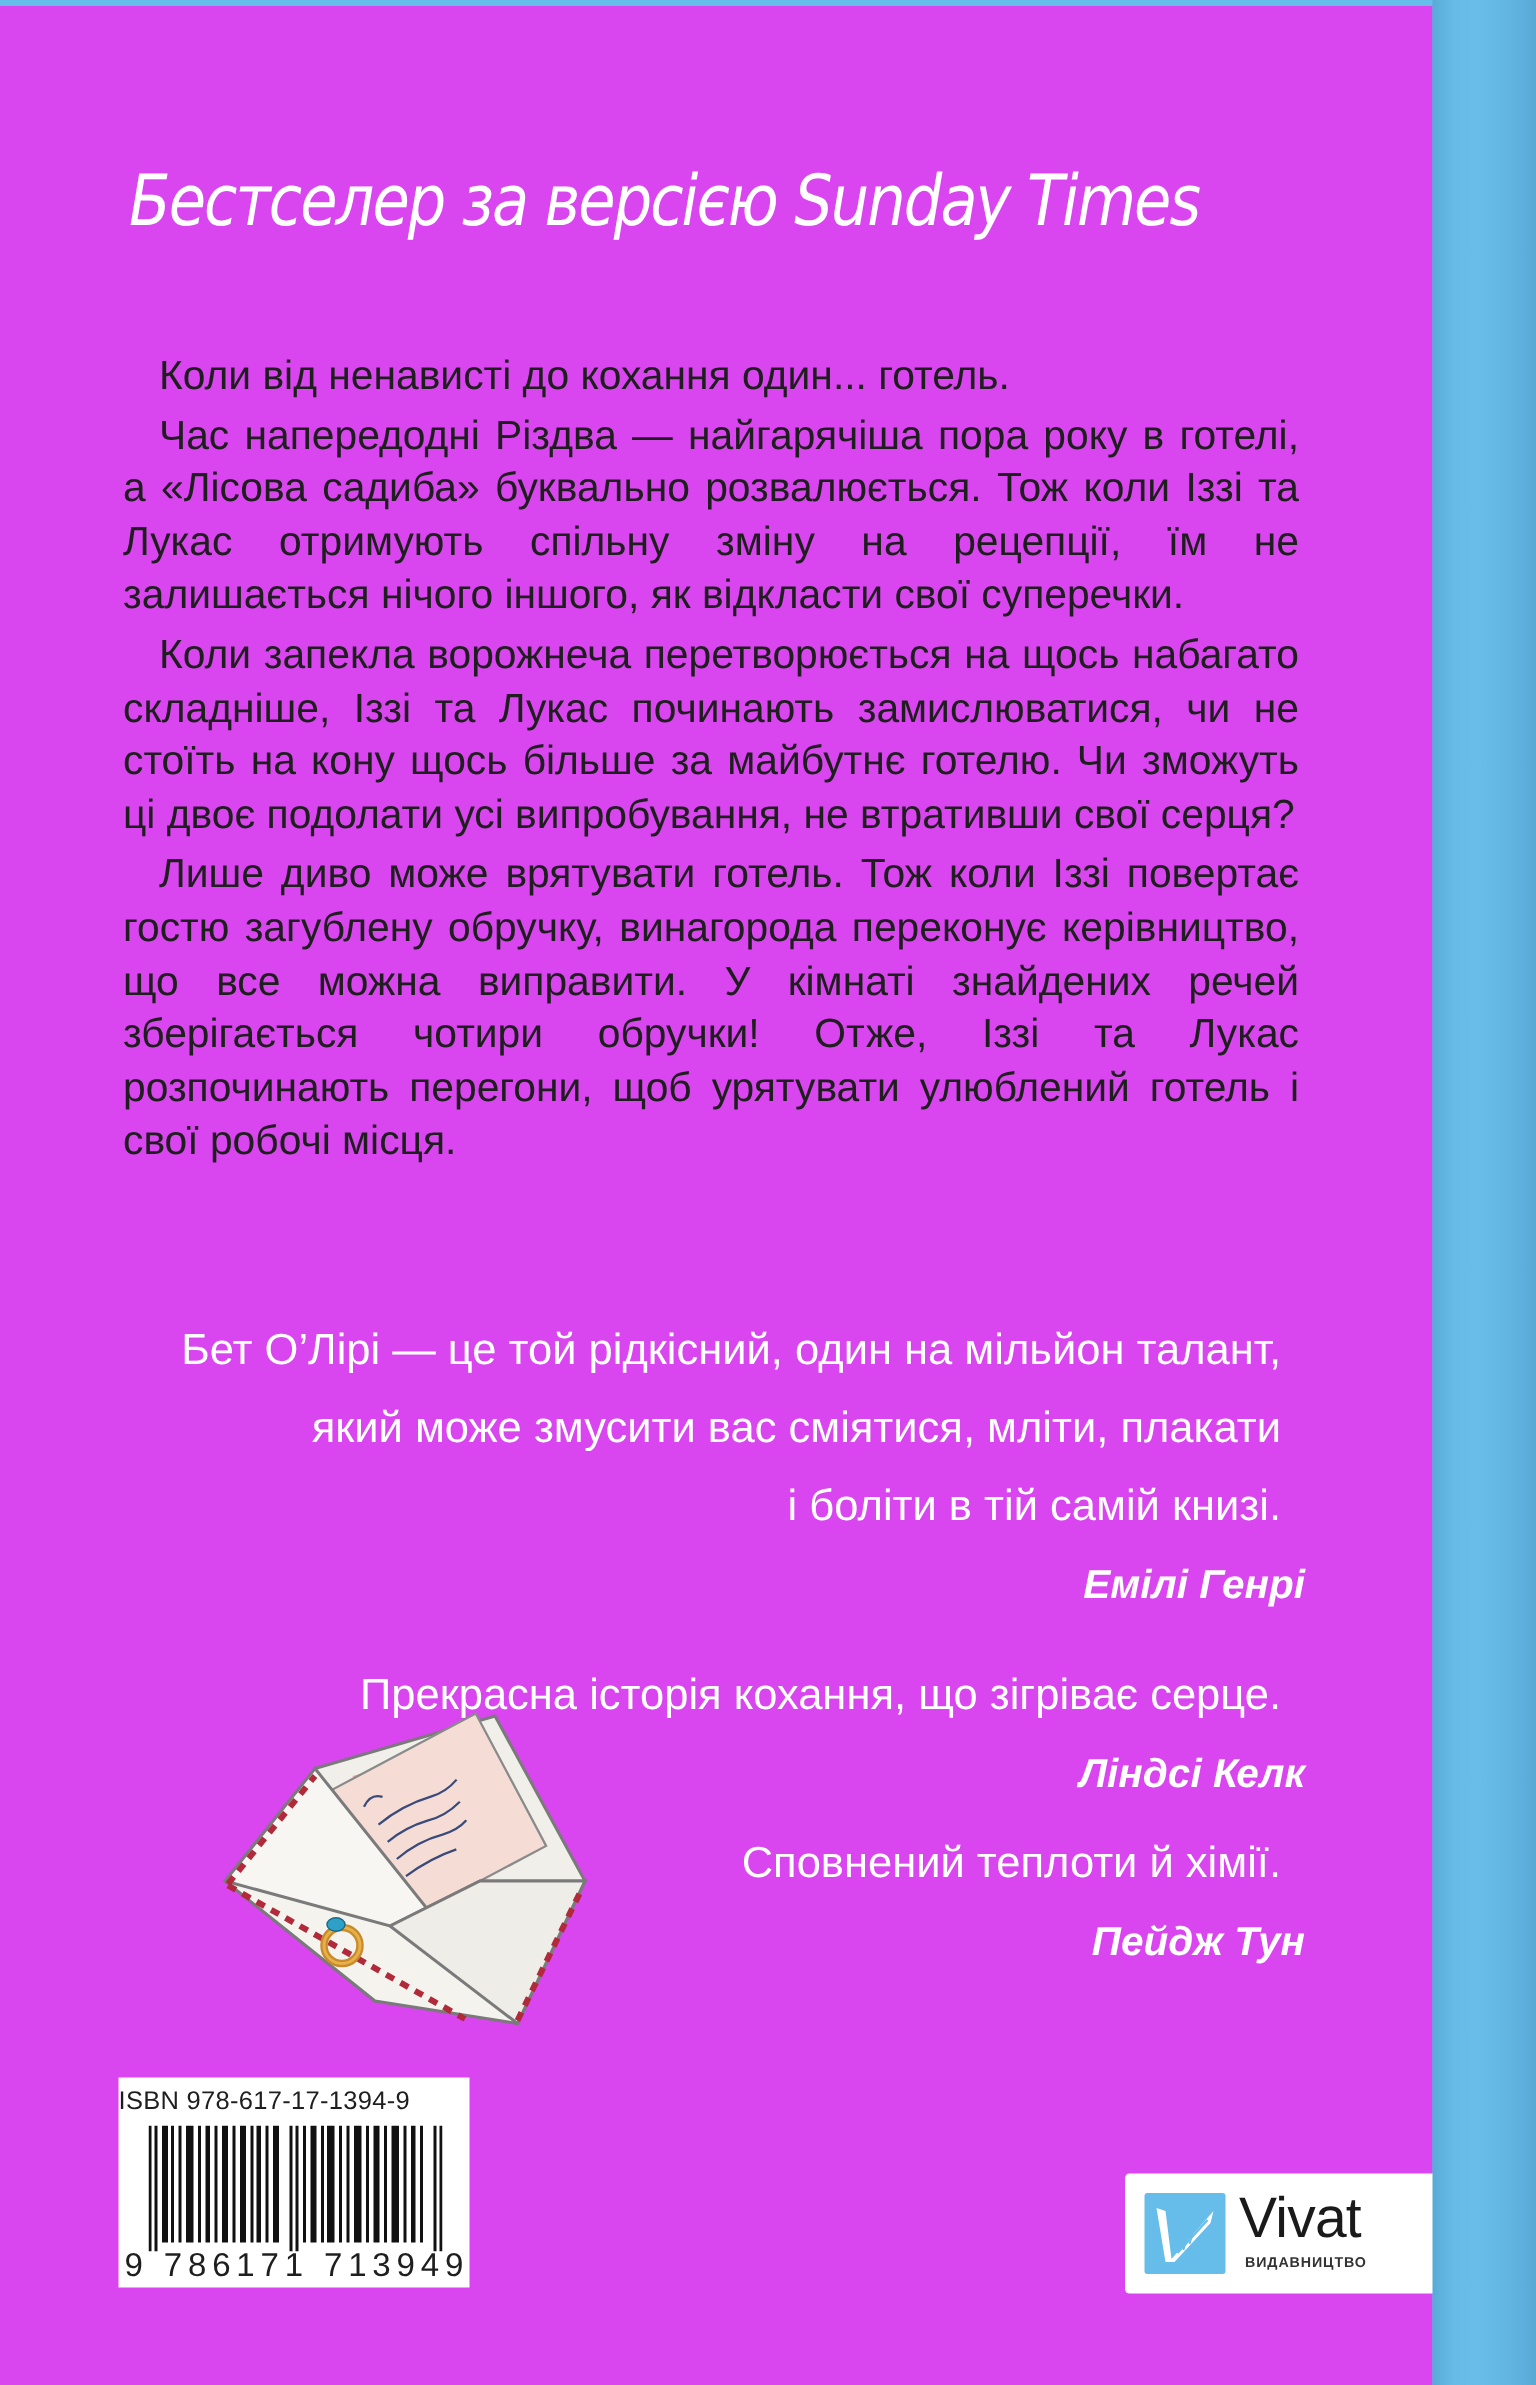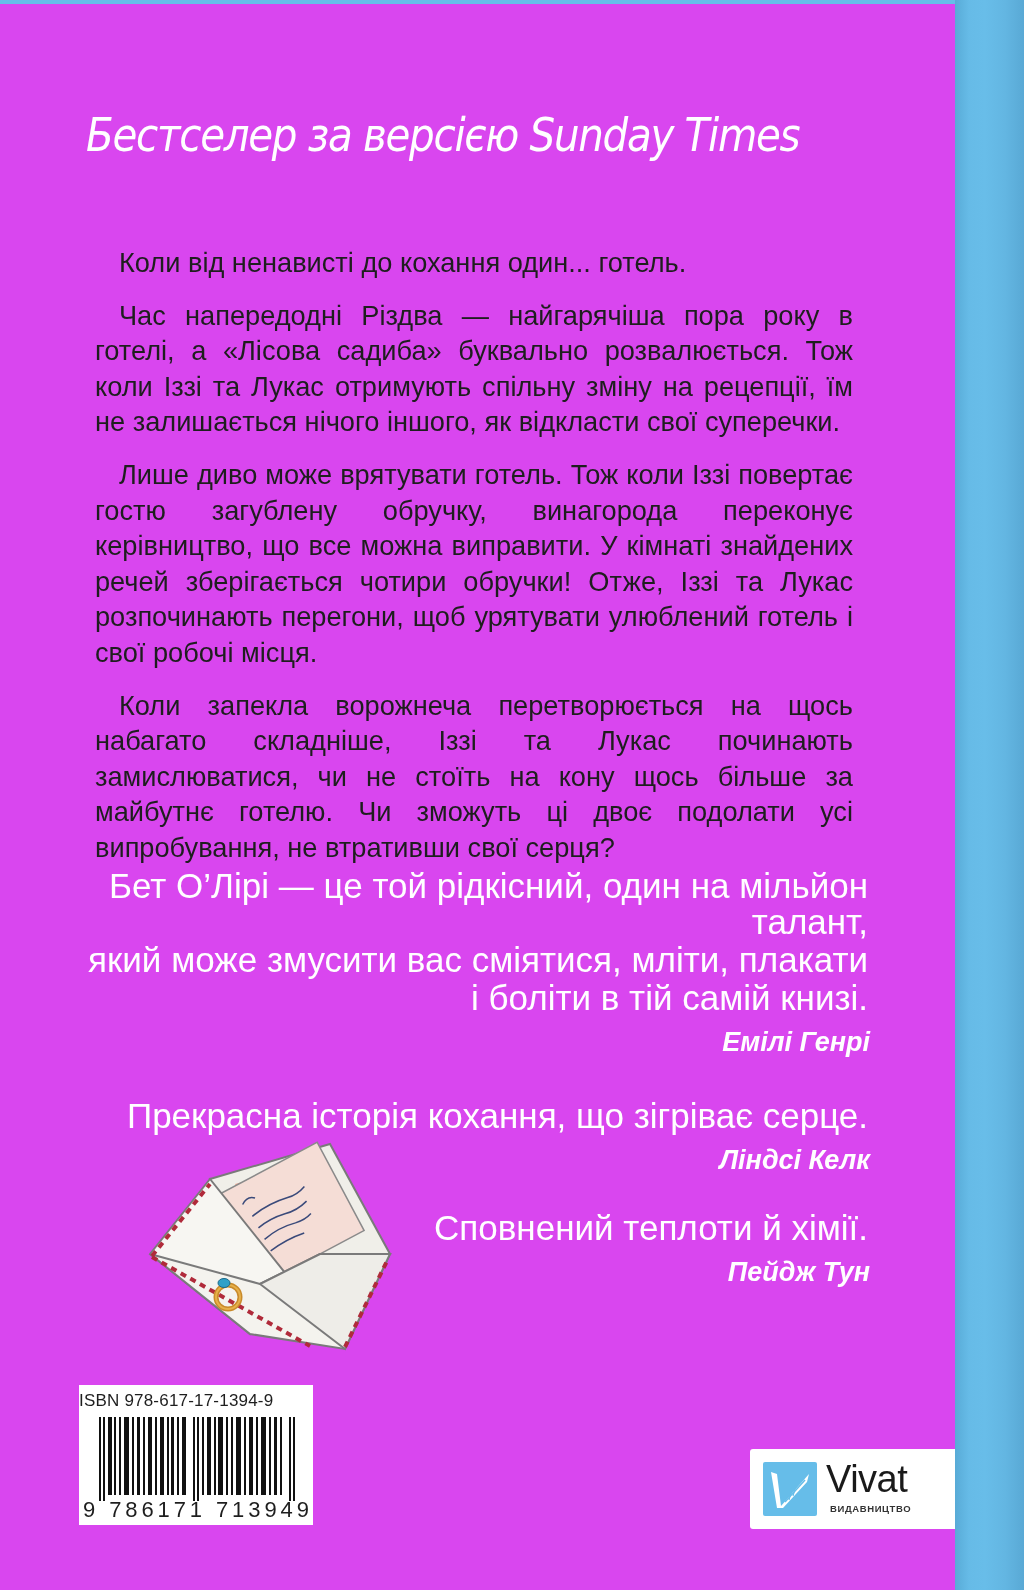--- a/index.html
+++ b/index.html
@@ -25,26 +25,26 @@
       font-size: 47px; line-height: 70px; color: #ffffff;
       letter-spacing: -1.5px;
       transform: scaleX(0.86); transform-origin: left center;
       white-space: nowrap;
     }
     .blurb {
       position: absolute; left: 78px; top: 224px; width: 792px;
       font-size: 27.2px; line-height: 35.6px; color: #1e1e1e;
       text-align: justify;
     }
-    .blurb p { margin: 17px; text-indent: 24px; text-align-last: left; }
+    .blurb p { margin: 4px; text-indent: 24px; text-align-last: left; }
     .quotes {
       position: absolute; left: 78px; top: 862px; width: 792px;
       text-align: right; color: #ffffff;
     }
-    .quote-text { font-size: 35px; line-height: 36px; margin: 2px; }
+    .quote-text { font-size: 29px; line-height: 36px; margin: 16px; }
     .quote-author {
       font-size: 27px; font-weight: bold; font-style: italic;
       line-height: 36px; margin-top: 8px;
     }
     .quote-block { margin: 0; }
     .q1 { position: absolute; right: 0; top: 0; width: 792px; }
     .q2 { position: absolute; right: 0; top: 230px; width: 792px; }
     .q3 { position: absolute; right: 0; top: 342px; width: 792px; }
     .illustration {
       position: absolute; left: 140px; top: 1100px; width: 260px; height: 250px;
@@ -89,22 +89,22 @@
 </head>
 <body>
 
 <div class="cover">
 
   <div class="tagline">Бестселер за версією Sunday Times</div>
 
   <div class="blurb">
     <p>Коли від ненависті до кохання один... готель.</p>
     <p>Час напередодні Різдва — найгарячіша пора року в готелі, а «Лісова садиба» буквально розвалюється. Тож коли Іззі та Лукас отримують спільну зміну на рецепції, їм не залишається нічого іншого, як відкласти свої суперечки.</p>
+    <p>Коли запекла ворожнеча перетворюється на щось набагато складніше, Іззі та Лукас починають замислюватися, чи не стоїть на кону щось більше за майбутнє готелю. Чи зможуть ці двоє подолати усі випробування, не втративши свої серця?</p>
     <p>Лише диво може врятувати готель. Тож коли Іззі повертає гостю загублену обручку, винагорода переконує керівництво, що все можна виправити. У кімнаті знайдених речей зберігається чотири обручки! Отже, Іззі та Лукас розпочинають перегони, щоб урятувати улюблений готель і свої робочі місця.</p>
-    <p>Коли запекла ворожнеча перетворюється на щось набагато складніше, Іззі та Лукас починають замислюватися, чи не стоїть на кону щось більше за майбутнє готелю. Чи зможуть ці двоє подолати усі випробування, не втративши свої серця?</p>
   </div>
 
   <div class="quotes">
     <div class="q1 quote-block">
       <div class="quote-text">Бет О’Лірі — це той рідкісний, один на мільйон талант,</div>
       <div class="quote-text">який може змусити вас сміятися, мліти, плакати</div>
       <div class="quote-text">і боліти в тій самій книзі.</div>
       <div class="quote-author">Емілі Генрі</div>
     </div>
     <div class="q2 quote-block">

